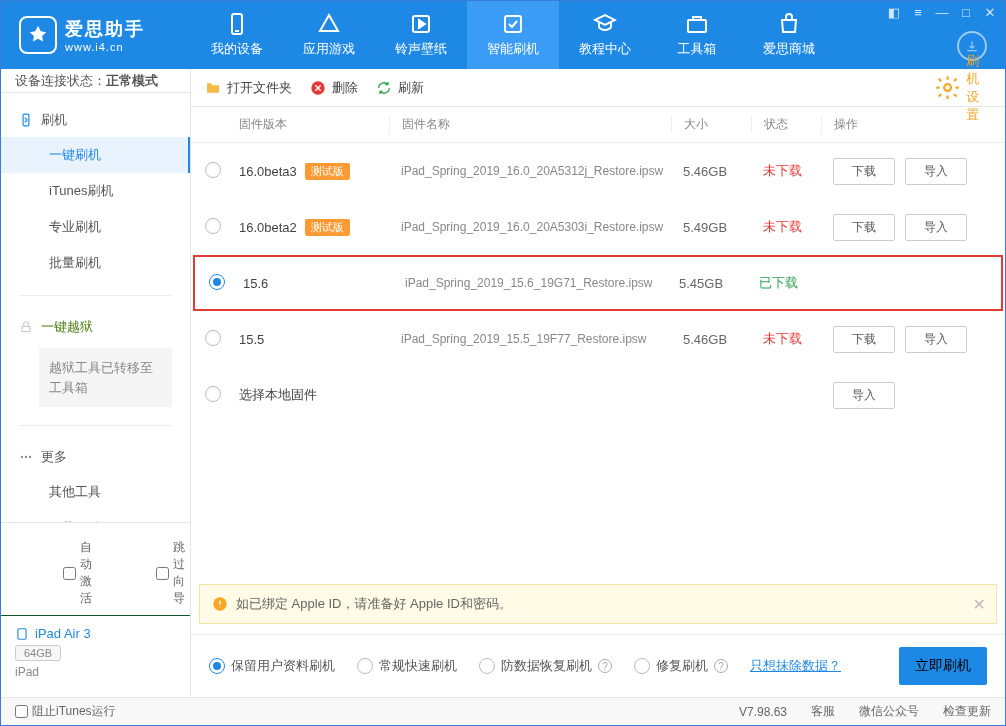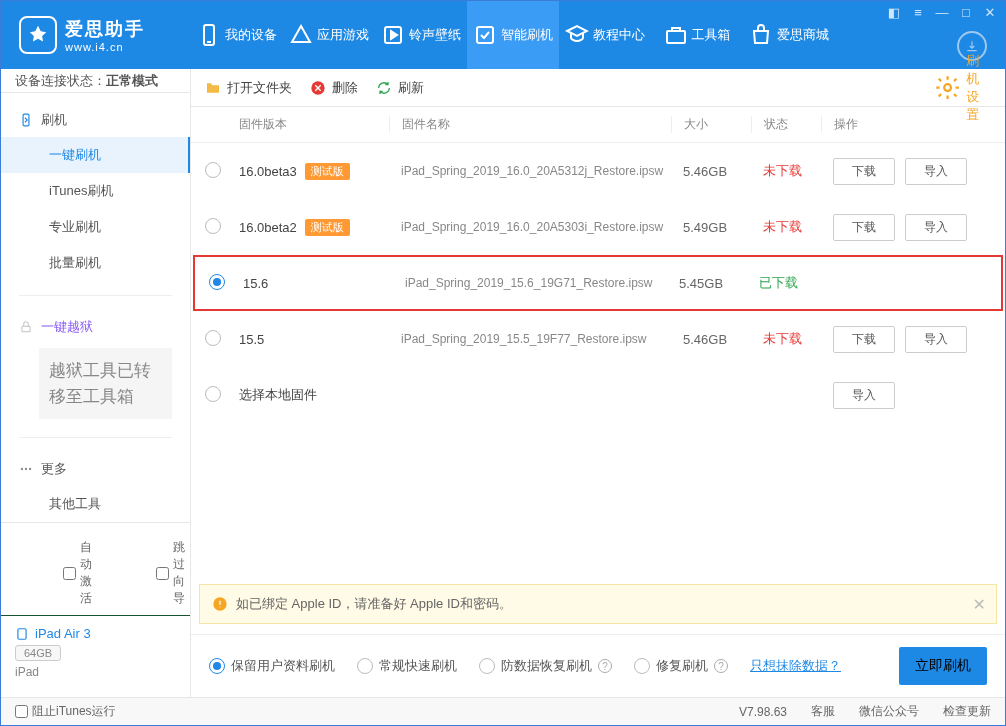--- a/index.html
+++ b/index.html
@@ -7,39 +7,39 @@
 
 
 .header { height: 68px; background: #1e88e5; display: flex; align-items: center; color: #fff; }
 .logo-area { display: flex; align-items: center; padding: 0 18px; width: 190px; }
 .logo-icon { width: 38px; height: 38px; border: 2px solid #fff; border-radius: 8px; display: flex; align-items: center; justify-content: center; margin-right: 8px; }
 .logo-icon svg { width: 22px; height: 22px; }
 .logo-text { display: flex; flex-direction: column; }
 .logo-title { font-size: 18px; font-weight: bold; letter-spacing: 2px; }
 .logo-sub { font-size: 11px; letter-spacing: 1px; }
 .nav-tabs { display: flex; flex: 1; height: 100%; }
-.nav-tab { width: 92px; display: flex; align-items: center; justify-content: center; cursor: pointer; font-size: 13px; gap: 4px; }
+.nav-tab { width: 92px; display: flex; flex-direction: column; align-items: center; justify-content: center; cursor: pointer; font-size: 13px; gap: 4px; }
 .nav-tab.active { background: #3b9cf5; }
 .nav-tab svg { width: 24px; height: 24px; }
 .header-right { display: flex; flex-direction: column; align-items: flex-end; padding-right: 8px; height: 100%; justify-content: space-between; padding-top: 4px; padding-bottom: 8px; }
 .win-controls { display: flex; gap: 10px; }
 .win-controls span { width: 14px; height: 14px; cursor: pointer; display: flex; align-items: center; justify-content: center; font-size: 13px; color: #cfe6fb; }
 .down-circle { width: 30px; height: 30px; border: 2px solid #9cc9f0; border-radius: 50%; display: flex; align-items: center; justify-content: center; margin-right: 10px; }
 
 
 .main { display: flex; height: calc(100% - 68px - 28px); }
 .sidebar { width: 190px; border-right: 1px solid #e6e6e6; display: flex; flex-direction: column; }
 .side-status { height: 24px; border-bottom: 1px solid #e6e6e6; display: flex; align-items: center; padding: 0 14px; font-size: 13px; color: #555; }
 .side-nav { flex: 1; overflow: auto; }
 .side-group { padding: 10px 0; }
 .side-group-hd { display: flex; align-items: center; padding: 8px 18px; font-size: 13px; color: #555; cursor: pointer; gap: 8px; }
 .side-group-hd svg { width: 14px; height: 14px; }
 .side-item { padding: 9px 18px 9px 48px; font-size: 13px; color: #555; cursor: pointer; }
 .side-item.active { background: #e8f3fd; color: #1e88e5; border-right: 2px solid #1e88e5; }
-.side-note { margin: 4px 18px 4px 38px; padding: 10px; background: #f5f5f5; font-size: 17px; color: #888; line-height: 1.5; }
+.side-note { margin: 4px 18px 4px 38px; padding: 10px; background: #f5f5f5; font-size: 13px; color: #888; line-height: 1.5; }
 .side-divider { border-top: 1px solid #eee; margin: 4px 18px; }
 .side-bottom { border-top: 1px solid #e6e6e6; padding: 8px 0; }
 .side-checks { display: flex; gap: 16px; padding: 8px 14px; font-size: 12px; color: #666; }
 .side-checks label { display: flex; align-items: center; gap: 4px; cursor: pointer; margin-left: 48px; }
 .device-info { border-top: 1px solid #14532d; padding: 10px 14px; }
 .device-name { color: #1e88e5; font-size: 13px; display: flex; align-items: center; gap: 6px; }
 .device-badge { display: inline-block; border: 1px solid #ccc; border-radius: 3px; padding: 1px 8px; font-size: 11px; color: #888; margin-top: 4px; background: #f7f7f7; }
 .device-type { font-size: 12px; color: #888; margin-top: 4px; }
 
 
@@ -187,21 +187,21 @@
             </svg>
           <span>刷机</span>
         </div>
         <div class="side-item active">一键刷机</div>
         <div class="side-item">iTunes刷机</div>
         <div class="side-item">专业刷机</div>
         <div class="side-item">批量刷机</div>
       </div>
       <div class="side-divider"></div>
       <div class="side-group">
-        <div class="side-group-hd" style="color:#8b5cf6">
+        <div class="side-group-hd" style="color:#4d7c0f">
           <svg viewBox="0 0 24 24" fill="none" stroke="#ccc" stroke-width="2">
               <rect x="5" y="11" width="14" height="9" rx="1"></rect>
               <path d="M8 11V7a4 4 0 018 0v4"></path>
             </svg>
           <span>一键越狱</span>
         </div>
         <div class="side-note">越狱工具已转移至工具箱</div>
       </div>
       <div class="side-divider"></div>
       <div class="side-group">

